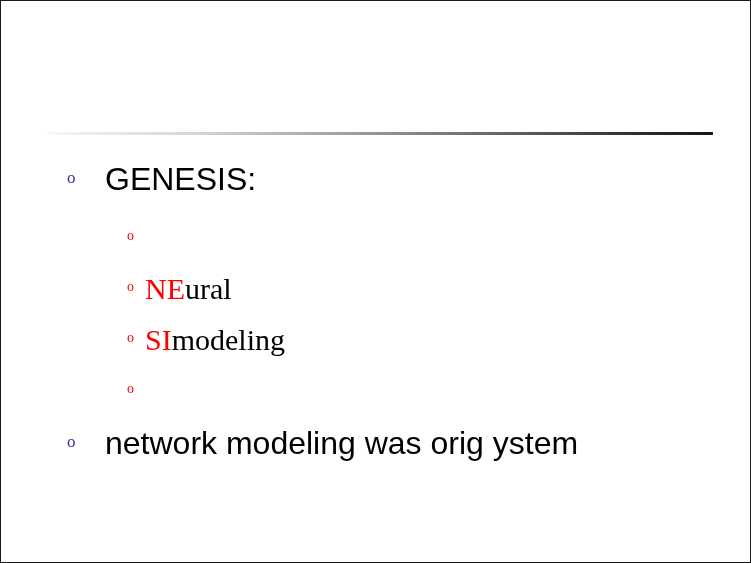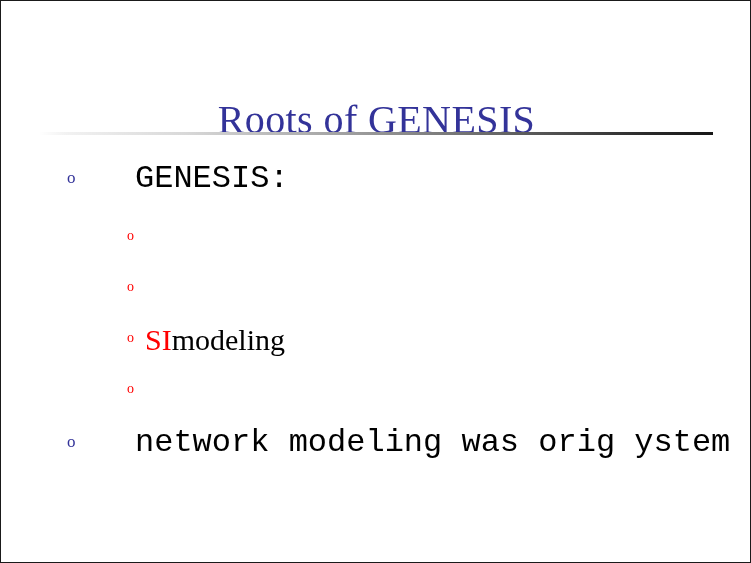--- a/index.html
+++ b/index.html
@@ -71,26 +71,25 @@
     top: 10px;
     font-family: "Liberation Serif", "DejaVu Serif", serif;
     font-size: 17px;
     line-height: 17px;
     color: #333399;
   }
   .level1 .bullet-text {
     position: absolute;
     left: 104px;
     top: 0;
-    font-family: Liberation Mono, monospace;
+    font-family: Liberation Sans, sans-serif;
     font-size: 32px;
     line-height: 40px;
     color: #000000;
     white-space: nowrap;
-    margin-left: 30px;
   }
 
   
   .level2 {
     height: 51px;
   }
   .level2 .bullet-marker {
     position: absolute;
     left: 126px;
     top: 10px;
@@ -123,37 +122,37 @@
   #row-neural    { top: 111px; position: absolute; width: 751px; }
   #row-simulation{ top: 162px; position: absolute; width: 751px; }
   #row-system    { top: 213px; position: absolute; width: 751px; }
   #row-network   { top: 264px; position: absolute; width: 751px; }
 </style>
 </head>
 <body>
 
 <div id="slide">
 
-  <h1 id="slide-title">Roots of GENESIS</h1>
 
   <div id="title-divider"></div>
 
   <div id="body-content">
 
     <div id="row-genesis" class="bullet-row level1">
       <span class="bullet-marker">o</span>
       <span class="bullet-text">GENESIS:</span>
     </div>
 
     <div id="row-general" class="bullet-row level2">
       <span class="bullet-marker">o</span>
     </div>
 
     <div id="row-neural" class="bullet-row level2">
       <span class="bullet-marker">o</span>
+      <span class="bullet-text"><span class="acronym-prefix">NE</span><span class="acronym-rest">ural</span></span>
     </div>
 
     <div id="row-simulation" class="bullet-row level2">
       <span class="bullet-marker">o</span>
       <span class="bullet-text"><span class="acronym-prefix">SI</span><span class="acronym-rest">modeling</span></span>
     </div>
 
     <div id="row-system" class="bullet-row level2">
       <span class="bullet-marker">o</span>
     </div>

